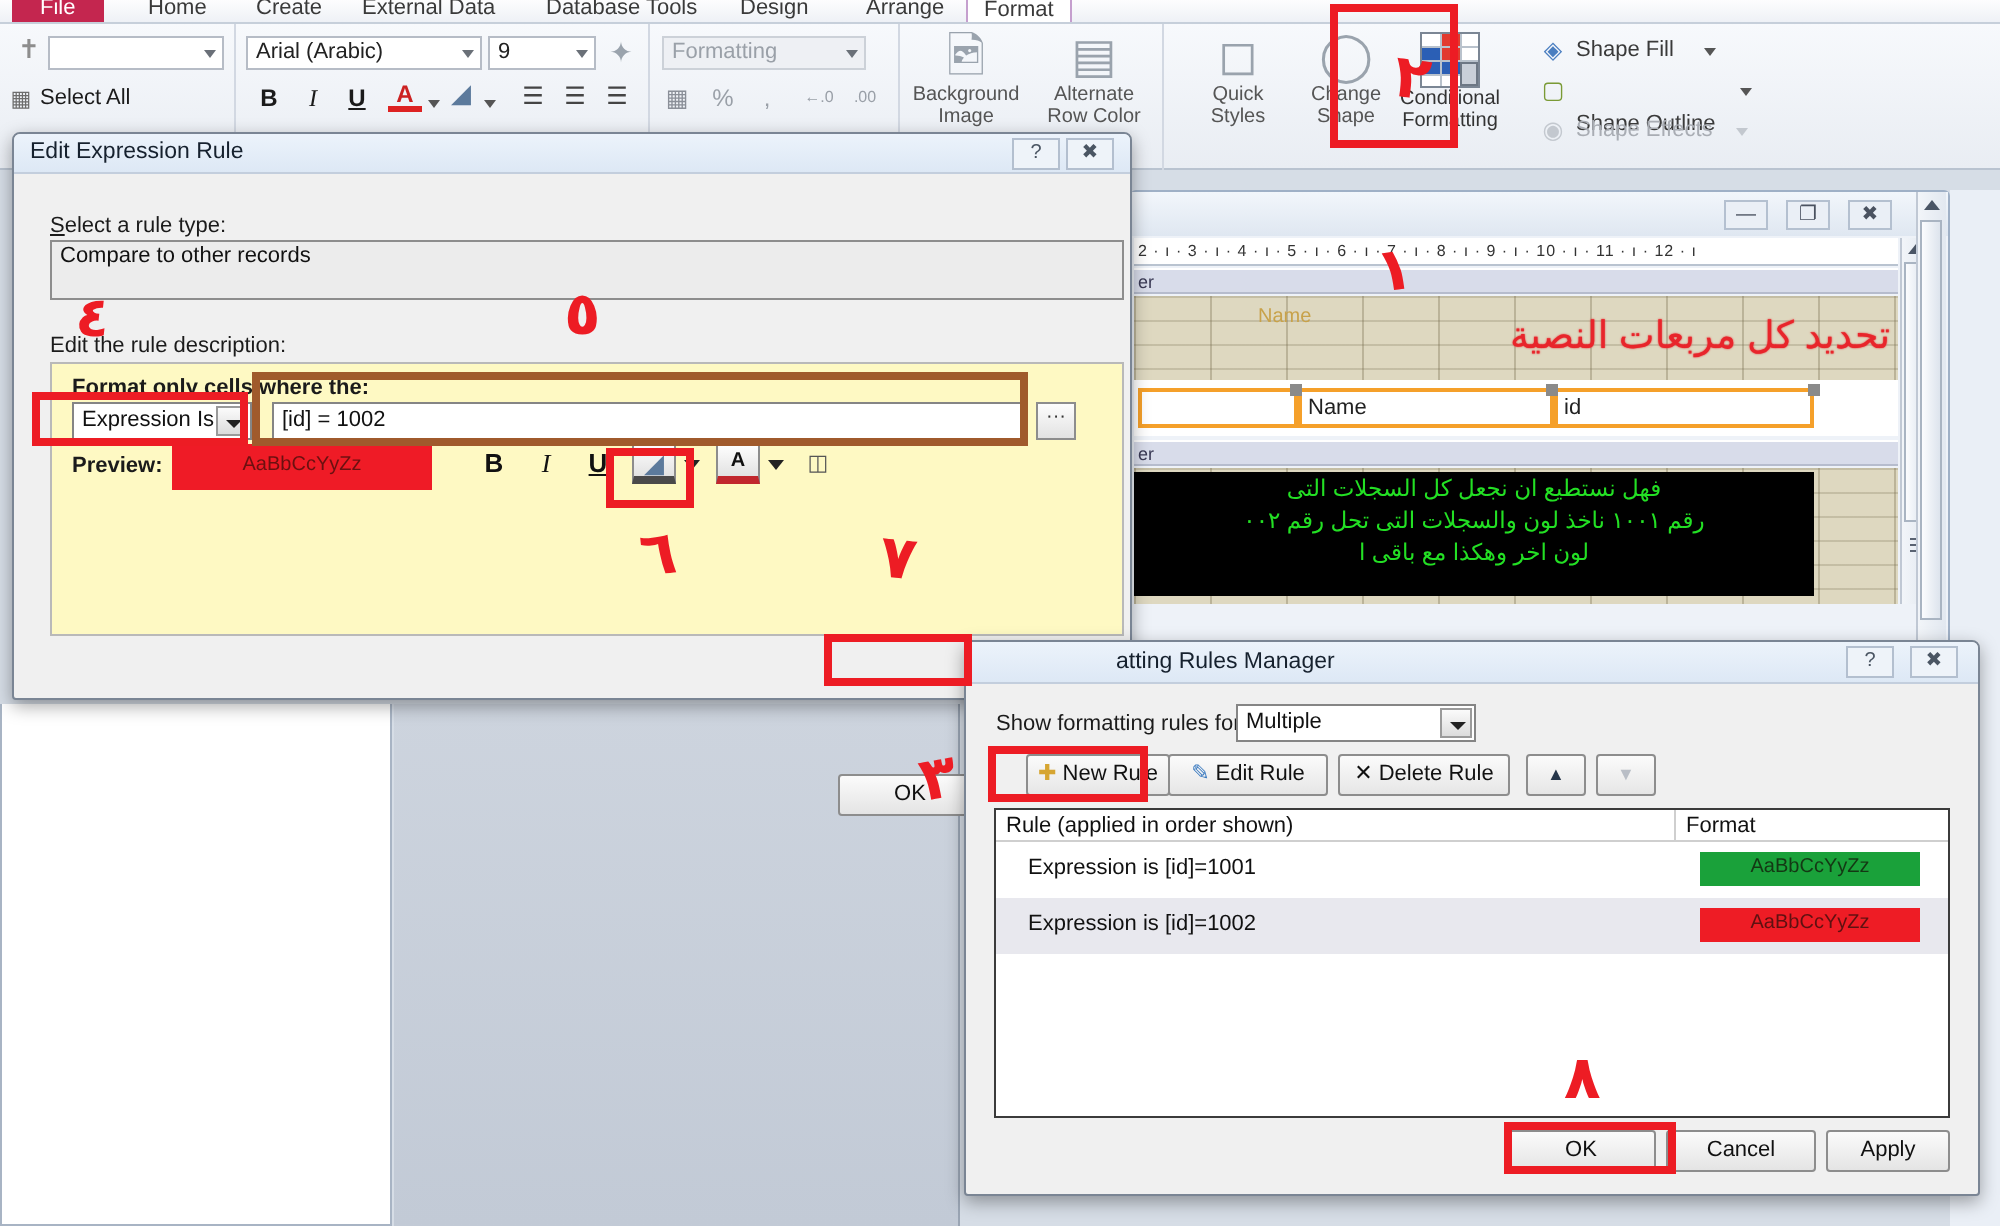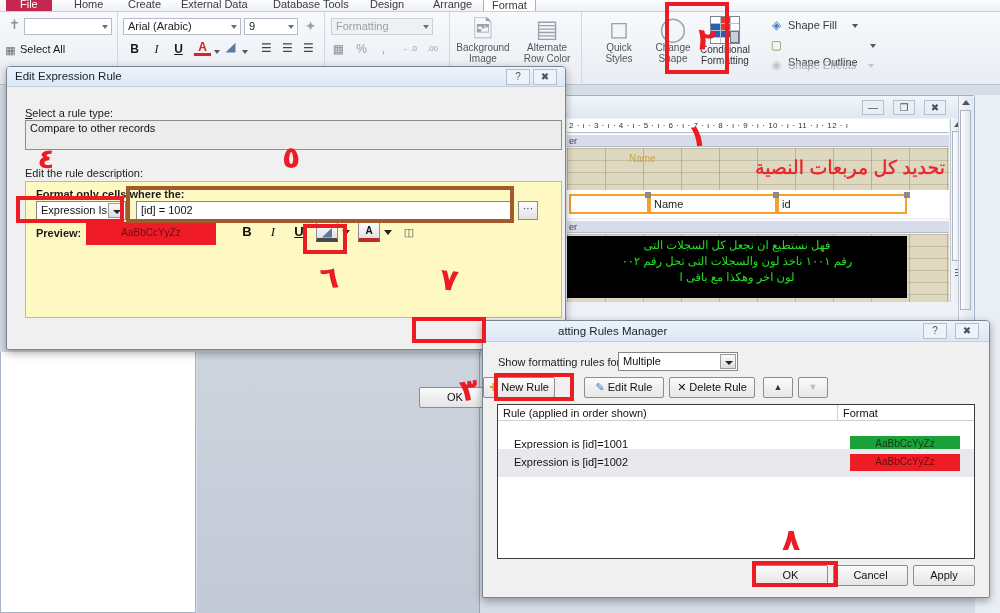--- a/index.html
+++ b/index.html
@@ -408,37 +408,37 @@
     </div>
 
     <span class="dlabel" style="left:15px; top:35px;">Show formatting rules for:</span>
     <div class="selbox" style="left:135px; top:31px; width:120px;">
       <span>Multiple</span>
       <span class="dd">
           <i></i>
         </span>
     </div>
 
-    <div class="tbtn" style="left:0; top:56px; width:72px;">
+    <div class="tbtn" style="left:30px; top:56px; width:72px;">
       <span style="display:inline-block; color:#d6a531; margin-right:3px;">✚</span><span>New Rule</span>
     </div>
     <div class="tbtn" style="left:101px; top:56px; width:80px;">
       <span style="display:inline-block; color:#3a7ac0; margin-right:3px;">✎</span><span>Edit Rule</span>
     </div>
     <div class="tbtn" style="left:186px; top:56px; width:86px;">
       <span style="display:inline-block; margin-right:3px;">✕</span><span>Delete Rule</span>
     </div>
     <div class="tbtn" style="left:280px; top:56px; width:30px; font-size:9px; color:#26364a;">▲</div>
     <div class="tbtn" style="left:315px; top:56px; width:30px; font-size:9px; color:#b9bec6;">▼</div>
 
     <div class="rulestable" style="left:14px; top:83px; width:478px; height:155px;">
       <div class="rth" style="left:0; width:340px; border-right:1px solid #cfcfcf;">Rule (applied in order shown)</div>
       <div class="rth" style="left:340px; width:136px;">Format</div>
 
-      <div class="rtr" style="top:26px; background:#fff;">
+      <div class="rtr" style="top:16px; background:#fff;">
         <span class="rtext">Expression is [id]=1001</span>
         <span class="fmtchip" style="left:352px; top:5px; width:110px; background:#1aa13a; color:#143814;">AaBbCcYyZz</span>
       </div>
 
       <div class="rtr" style="top:44px; background:#e8e8ee;">
         <span class="rtext">Expression is [id]=1002</span>
         <span class="fmtchip" style="left:352px; top:5px; width:110px; background:#ee1c25; color:#5e1111;">AaBbCcYyZz</span>
       </div>
     </div>
 

